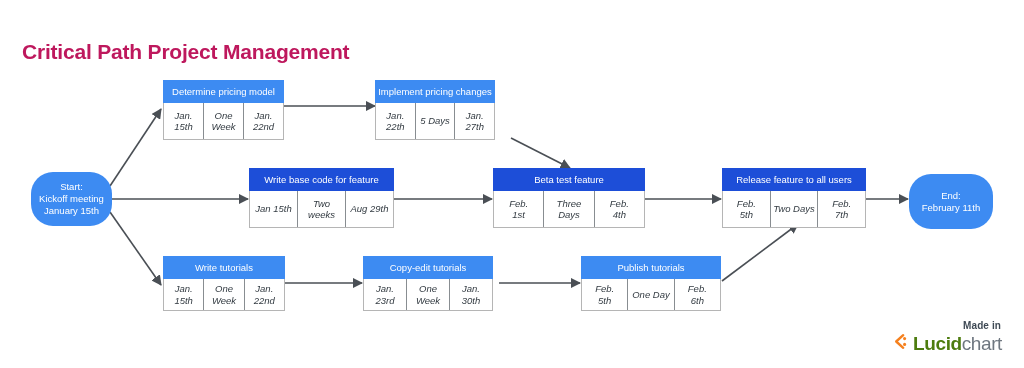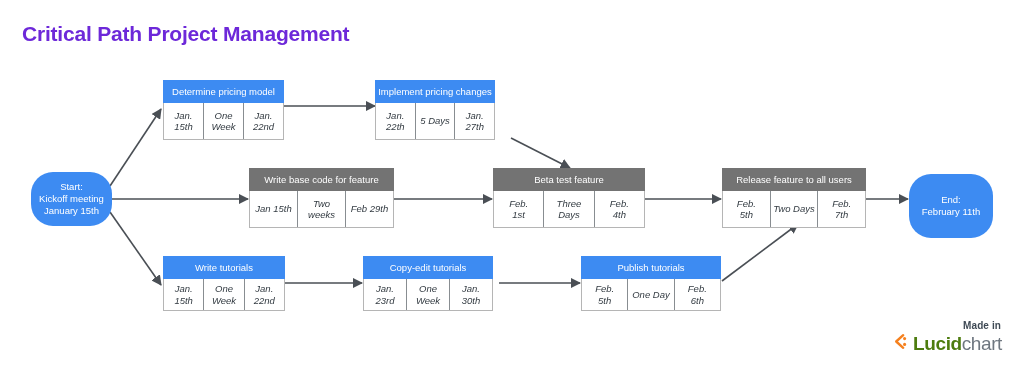--- a/index.html
+++ b/index.html
@@ -16,24 +16,24 @@
     background: #ffffff;
   }
   #edges {
     position: absolute; left: 0; top: 0;
     width: 1024px; height: 368px;
     pointer-events: none;
   }
 
   .title {
     position: absolute;
-    left: 22px; top: 22px;
+    left: 22px; top: 40px;
     font-size: 21px;
     font-weight: bold;
-    color: #6d28d9;
+    color: #be185d;
     letter-spacing: -0.2px;
     white-space: nowrap;
   }
 
   
   .terminator {
     position: absolute;
     display: flex;
     align-items: center;
     justify-content: center;
@@ -59,21 +59,21 @@
     align-items: center;
     justify-content: center;
     color: #ffffff;
     font-size: 9.5px;
     line-height: 11px;
     text-align: center;
     white-space: nowrap;
     overflow: hidden;
   }
   .task.blue  .task-header { background: #3d8bf2; }
-  .task.red   .task-header { background: #737373; }
+  .task.red   .task-header { background: #1d4ed8; }
   .task-cells {
     flex: 1;
     display: flex;
     border: 1px solid #b5b5b5;
     border-top: none;
     background: #ffffff;
     font-style: italic;
   }
   .cell {
     flex: 1;
@@ -157,21 +157,21 @@
       <path d="M 722 281 L 798 224"></path>
     </g>
   </svg>
 
   <div class="terminator" style="left:31px; top:172px; width:81px; height:54px;">
     <span style="white-space:pre-line;">Start:
 Kickoff meeting
 January 15th</span>
   </div>
 
-  <div class="terminator" style="left:909px; top:174px; width:84px; height:64px;">
+  <div class="terminator" style="left:909px; top:174px; width:84px; height:55px;">
     <span style="white-space:pre-line;">End:
 February 11th</span>
   </div>
 
   <div class="task blue" style="left:163px; top:80px; width:121px; height:60px;">
     <div class="task-header">Determine pricing model</div>
     <div class="task-cells">
       <div class="cell">Jan.
 15th</div>
       <div class="cell">One
@@ -191,21 +191,21 @@
 27th</div>
     </div>
   </div>
 
   <div class="task red" style="left:249px; top:168px; width:145px; height:60px;">
     <div class="task-header">Write base code for feature</div>
     <div class="task-cells">
       <div class="cell">Jan 15th</div>
       <div class="cell">Two
 weeks</div>
-      <div class="cell">Feb 29th</div>
+      <div class="cell">Aug 29th</div>
     </div>
   </div>
 
   <div class="task red" style="left:493px; top:168px; width:152px; height:60px;">
     <div class="task-header">Beta test feature</div>
     <div class="task-cells">
       <div class="cell">Feb.
 1st</div>
       <div class="cell">Three
 Days</div>

